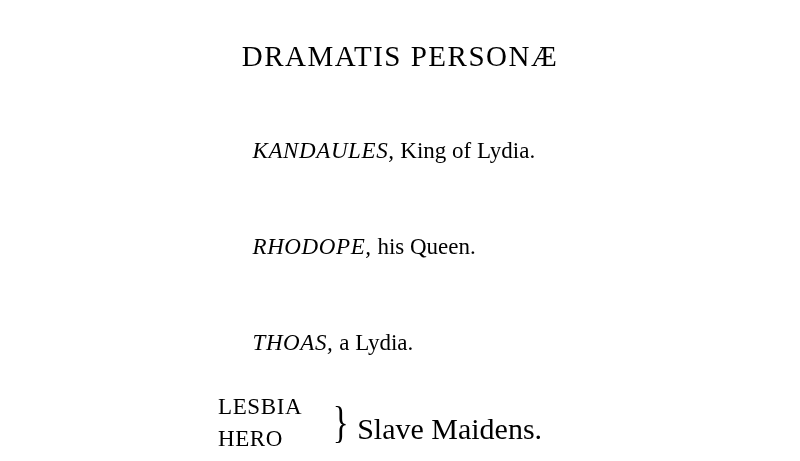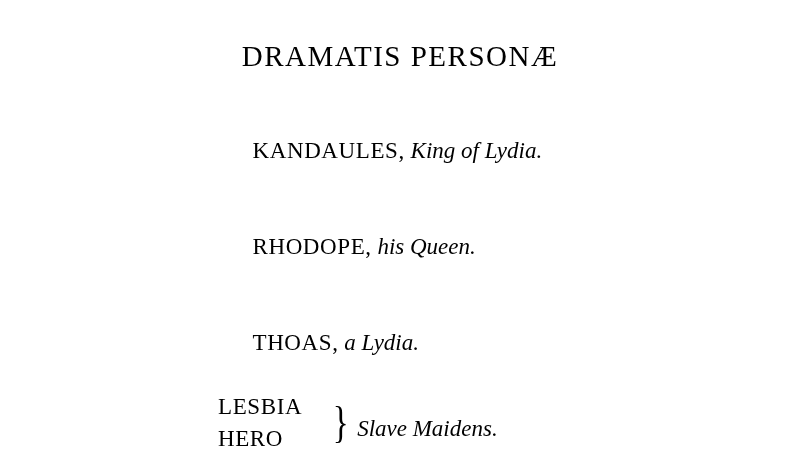--- a/index.html
+++ b/index.html
@@ -37,23 +37,23 @@
     left: 218px;
     width: 520px;
   }
   .cast-line {
     font-size: 23px;
     line-height: 32px;
     white-space: pre;
   }
   .cast-line .name {
     letter-spacing: 0.6px;
+    font-style: italic;
   }
   .cast-line .role {
-    font-style: italic;
   }
   .group {
     position: relative;
     display: flex;
     align-items: center;
   }
   .group .names {
     display: flex;
     flex-direction: column;
     width: 112px;
@@ -66,22 +66,21 @@
   }
   .brace {
     font-size: 44px;
     line-height: 1;
     font-family: "Liberation Serif", serif;
     transform: scaleX(0.75);
     margin: 0 2px 0 0;
     display: inline-block;
   }
   .group .grouplabel {
-    font-style: italic;
-    font-size: 23px;
+    font-size: 30px;
     white-space: pre;
     padding-left: 4px;
     margin-top: 12px;
   }
   .note {
     position: absolute;
     top: 372px;
     left: 45px;
     width: 715px;
     font-style: italic;

